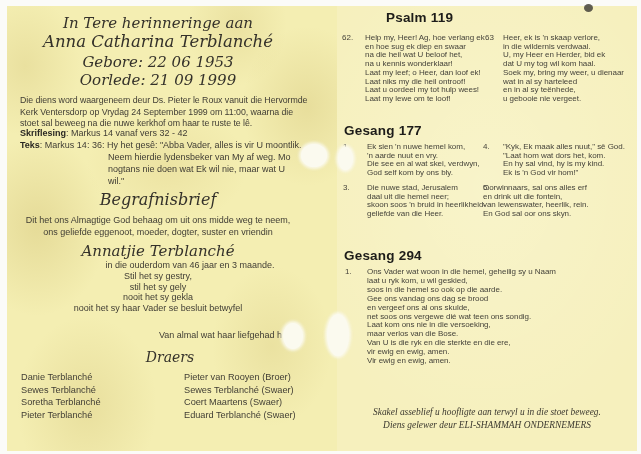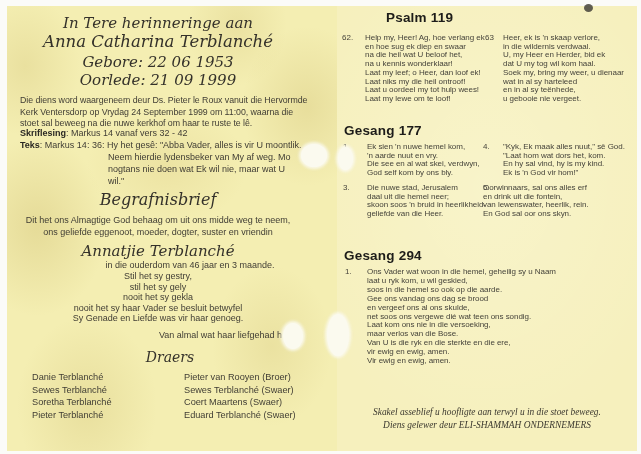--- a/index.html
+++ b/index.html
@@ -78,28 +78,27 @@
 
       <div class="abs script t1 center" style="left:0;top:236px;width:302px;">Annatjie Terblanché</div>
 
       <div class="abs ink body9 center line" style="left:0;top:254px;width:302px;padding-left:32px;">in die ouderdom van 46 jaar en 3 maande.</div>
 
       <div class="abs ink center" style="left:0;top:265px;width:302px;font-size:9px;line-height:10.6px;">
           <div class="line">Stil het sy gestry,</div>
           <div class="line">stil het sy gely</div>
           <div class="line">nooit het sy gekla</div>
           <div class="line">nooit het sy haar Vader se besluit betwyfel</div>
-          <div class="line">Sy Genade en Liefde was vir haar genoeg.</div>
         </div>
 
       <div class="abs ink body9 line" style="left:152px;top:324px;">Van almal wat haar liefgehad h</div>
 
       <div class="abs script center" style="left:0;top:343px;width:326px;font-size:14px;">Draers</div>
 
-      <div class="abs ink" style="left:25px;top:365px;font-size:9.2px;line-height:12.6px;">
+      <div class="abs ink" style="left:14px;top:365px;font-size:9.2px;line-height:12.6px;">
           <div class="line">Danie Terblanché</div>
           <div class="line">Sewes Terblanché</div>
           <div class="line">Soretha Terblanché</div>
           <div class="line">Pieter Terblanché</div>
         </div>
       <div class="abs ink" style="left:177px;top:365px;font-size:9.2px;line-height:12.6px;">
           <div class="line">Pieter van Rooyen (Broer)</div>
           <div class="line">Sewes Terblanché (Swaer)</div>
           <div class="line">Coert Maartens (Swaer)</div>
           <div class="line">Eduard Terblanché (Swaer)</div>

